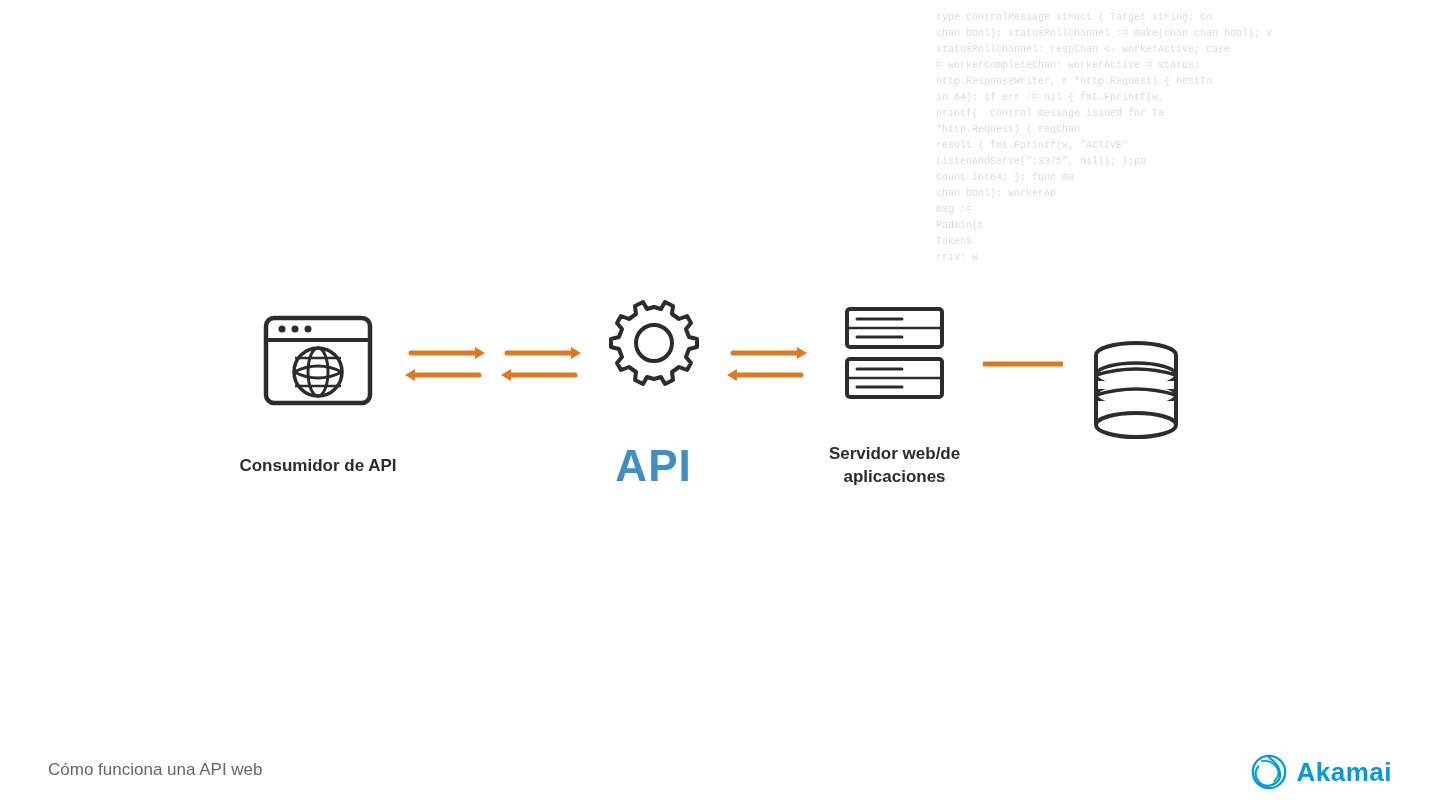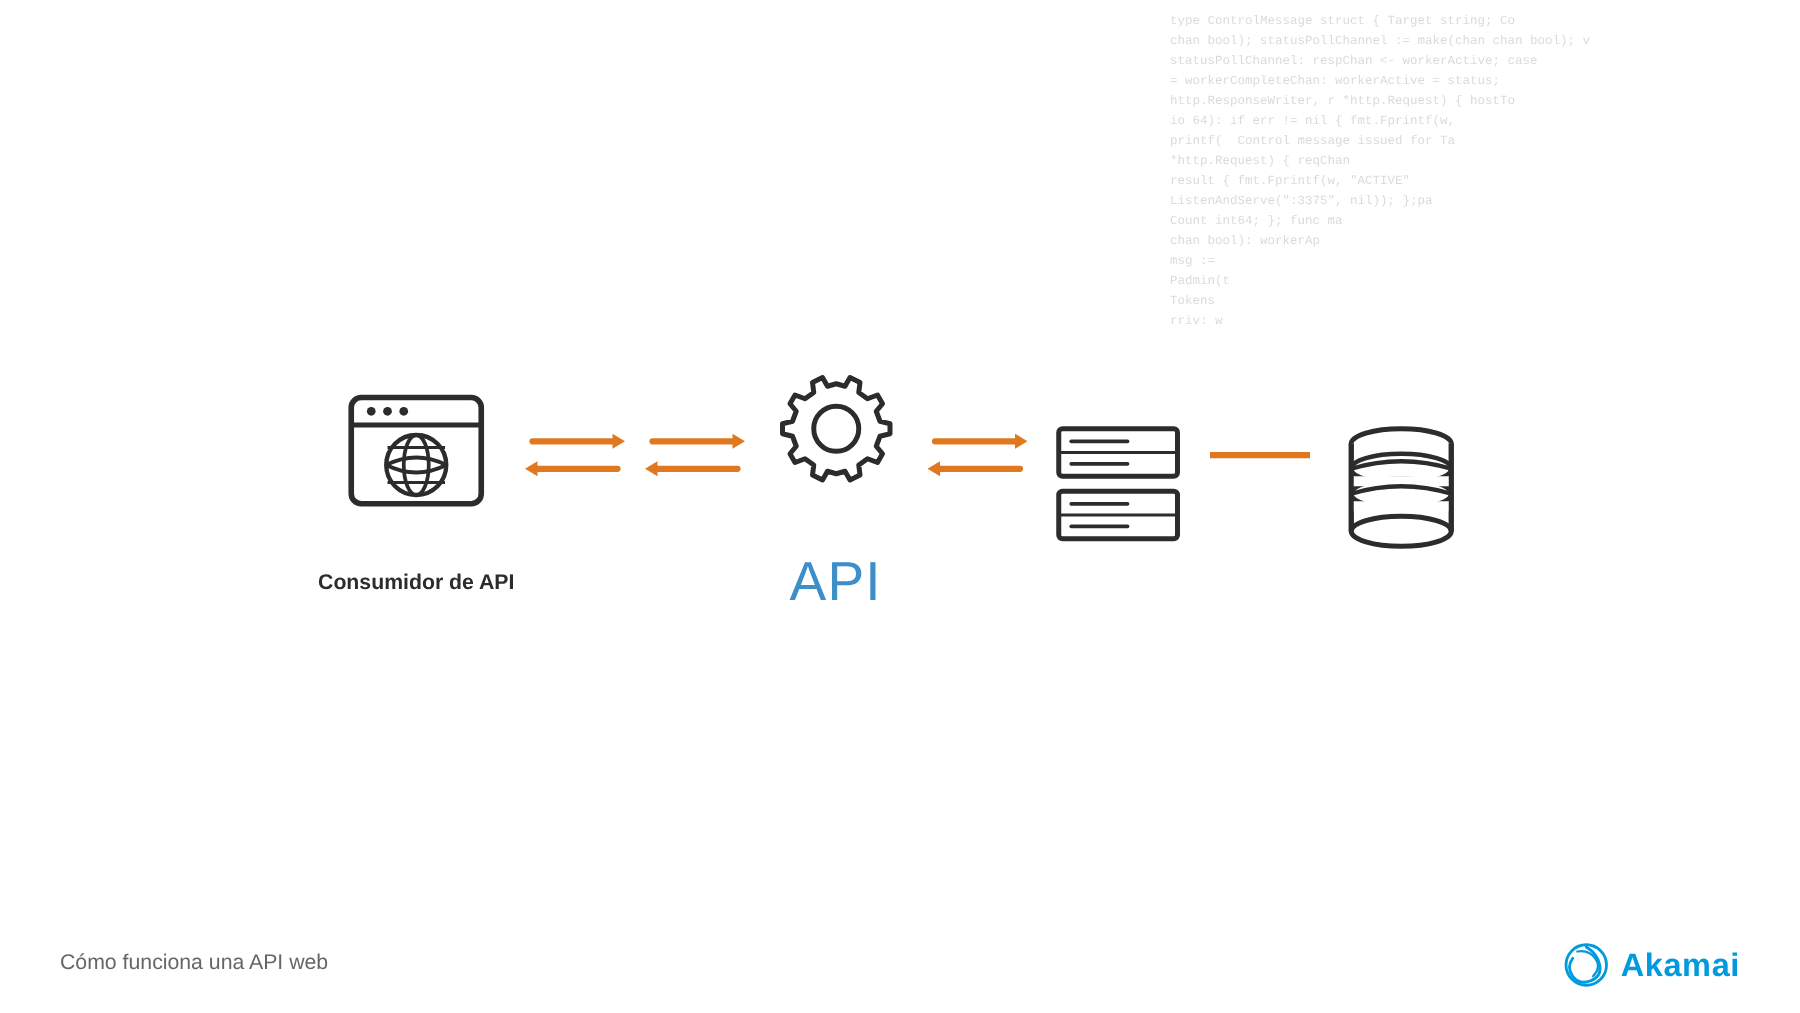--- a/index.html
+++ b/index.html
@@ -75,21 +75,21 @@
       font-size: 17px;
       font-weight: 700;
       color: #2c2c2c;
       text-align: center;
       max-width: 160px;
       line-height: 1.35;
     }
 
     .api-label {
       font-size: 44px;
-      font-weight: 400;
+      font-weight: 700;
       color: #3d8ec9;
       text-align: left;
       letter-spacing: 1px;
     }
 
     
     .arrow-connector {
       display: flex;
       flex-direction: column;
       align-items: center;
@@ -251,20 +251,21 @@
           <line x1="20" y1="20" x2="65" y2="20" stroke="#2c2c2c" stroke-width="3" stroke-linecap="round"></line>
           <line x1="20" y1="38" x2="65" y2="38" stroke="#2c2c2c" stroke-width="3" stroke-linecap="round"></line>
 
           <rect x="10" y="60" width="95" height="38" rx="3" ry="3" fill="none" stroke="#2c2c2c" stroke-width="4"></rect>
           <line x1="10" y1="79" x2="105" y2="79" stroke="#2c2c2c" stroke-width="2.5"></line>
 
           <line x1="20" y1="70" x2="65" y2="70" stroke="#2c2c2c" stroke-width="3" stroke-linecap="round"></line>
           <line x1="20" y1="88" x2="65" y2="88" stroke="#2c2c2c" stroke-width="3" stroke-linecap="round"></line>
         </svg>
       </div>
+      <div class="item-label">Servidor web/de aplicaciones</div>
     </div>
 
     <div class="arrow-connector single">
       <svg width="80" height="30" viewBox="0 0 80 30">
 
         <line x1="0" y1="15" x2="80" y2="15" stroke="#e07820" stroke-width="5" stroke-linecap="round"></line>
       </svg>
     </div>
 
     <div class="diagram-item">

